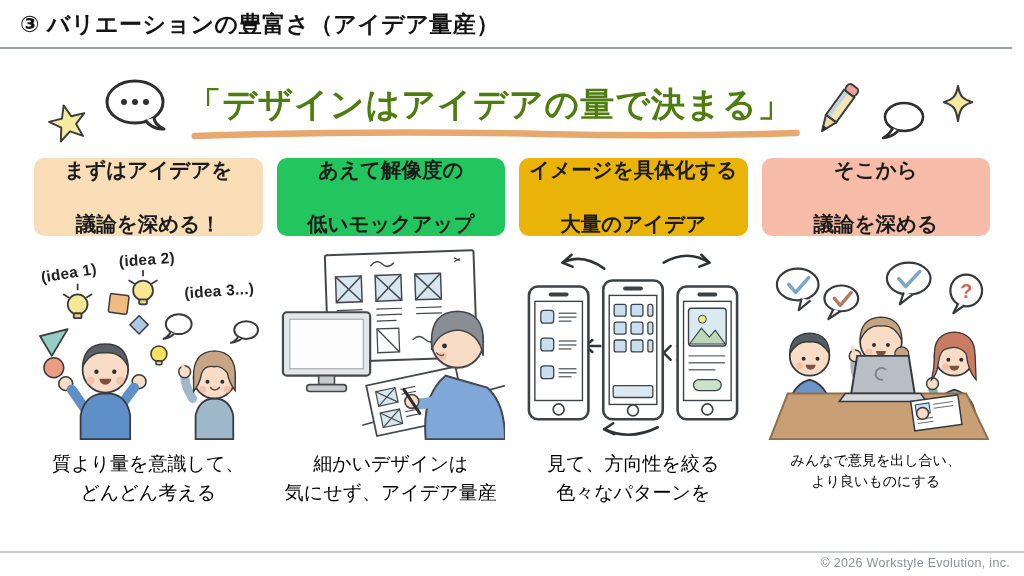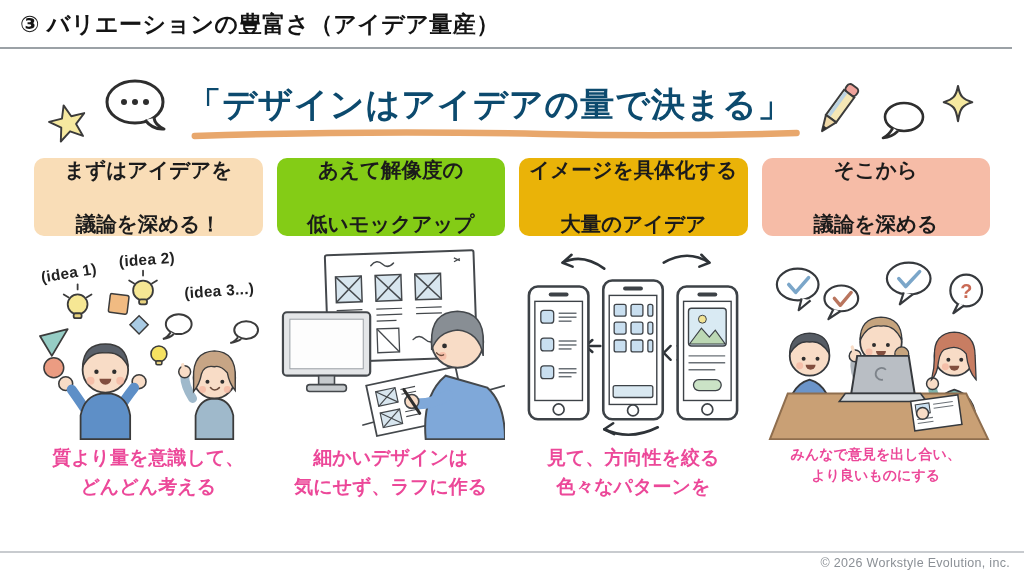--- a/index.html
+++ b/index.html
@@ -20,21 +20,21 @@
     background:#9ba1a6;
   }
 
   
   .quote-row {
     position:absolute; top:66px; left:0; width:1024px; height:88px;
     display:flex; align-items:center; justify-content:center; gap:12px;
   }
   .quote-wrap { position:relative; padding:0 4px 10px 4px; }
   .quote-text {
-    font-size:34px; font-weight:700; color:#0c4a6e; letter-spacing:1px;
+    font-size:34px; font-weight:700; color:#4d7c0f; letter-spacing:1px;
     white-space:nowrap;
   }
   .quote-underline { position:absolute; left:6px; right:6px; bottom:-2px; height:12px; }
   .deco { flex:0 0 auto; }
   .deco.star { margin-top:26px; }
   .deco.ellipsis-bubble { margin-top:-6px; }
   .deco.small-bubble { margin-top:22px; }
   .deco.sparkle { margin-top:-10px; }
 
   
@@ -47,22 +47,22 @@
     display:flex; flex-direction:column; align-items:center; justify-content:center;
     font-size:20.5px; font-weight:700; color:#1b1b1b; line-height:1.45;
     white-space:nowrap;
     gap:24px;
   }
   .illus {
     height:196px; margin-top:8px;
     display:flex; align-items:center; justify-content:center;
   }
   .caption {
-    margin-top:4px; text-align:center;
-    font-size:19px; font-weight:700; color:#ec4899; line-height:1.5;
+    margin-top:10px; text-align:center;
+    font-size:19px; font-weight:400; color:#000000; line-height:1.5;
     white-space:nowrap;
   }
   .col:nth-child(4) .caption { font-size:14px; }
 
   
   .footer-rule {
     position:absolute; top:551px; left:0; width:1024px; height:1.5px; background:#c8cbcf;
   }
   .copyright {
     position:absolute; top:556px; right:14px;
@@ -202,21 +202,21 @@
           </g>
         </svg>
       </div>
       <div class="caption">
         <div>質より量を意識して、</div>
         <div>どんどん考える</div>
       </div>
     </div>
 
     <div class="col">
-      <div class="col-header" style="background: #84cc16;">
+      <div class="col-header" style="background: #22c55e;">
         <span>あえて解像度の</span>
         <span>低いモックアップ</span>
       </div>
       <div class="illus">
         <svg width="228" height="196" viewBox="0 0 230 196">
 
           <g transform="rotate(-2 125 60)">
             <rect x="50" y="8" width="150" height="108" fill="#fff" stroke="#44484c" stroke-width="2" rx="2"></rect>
             <path d="M96 20 q6 -7 12 -1 q5 5 11 -1" stroke="#44484c" stroke-width="1.5" fill="none" stroke-linecap="round"></path>
             <path d="M180 15 l6 3 m-6 1 l6 -3" stroke="#44484c" stroke-width="1.2" fill="none"></path>
@@ -277,21 +277,21 @@
             <circle cx="167" cy="112" r="4" fill="#f4b29c" opacity=".7"></circle>
             <path d="M161 109 q3 4 7 2" stroke="#6b4a3a" stroke-width="1.5" fill="none" stroke-linecap="round"></path>
             <path d="M172 152 Q152 162 140 160" stroke="#7fa8d9" stroke-width="11" stroke-linecap="round" fill="none"></path>
             <circle cx="136" cy="158" r="7" fill="#f8dcc6" stroke="#44484c" stroke-width="1.6"></circle>
             <line x1="128" y1="146" x2="144" y2="170" stroke="#2e2e2e" stroke-width="3" stroke-linecap="round"></line>
           </g>
         </svg>
       </div>
       <div class="caption">
         <div>細かいデザインは</div>
-        <div>気にせず、ラフに作る</div>
+        <div>気にせず、アイデア量産</div>
       </div>
     </div>
 
     <div class="col">
       <div class="col-header" style="background: #eab308;">
         <span>イメージを具体化する</span>
         <span>大量のアイデア</span>
       </div>
       <div class="illus">
         <svg width="228" height="196" viewBox="0 0 230 196">
@@ -367,21 +367,21 @@
           </g>
         </svg>
       </div>
       <div class="caption">
         <div>見て、方向性を絞る</div>
         <div>色々なパターンを</div>
       </div>
     </div>
 
     <div class="col">
-      <div class="col-header" style="background: rgb(246, 188, 167); border-radius: 11px;">
+      <div class="col-header" style="background: rgb(246, 188, 167);">
         <span>そこから</span>
         <span>議論を深める</span>
       </div>
       <div class="illus">
         <svg width="228" height="196" viewBox="0 0 230 196">
 
           <g>
             <ellipse cx="36" cy="40" rx="21" ry="16" fill="#fff" stroke="#36393d" stroke-width="2.2"></ellipse>
             <path d="M40 54 L37 66 L49 56" fill="#fff" stroke="#36393d" stroke-width="2.2" stroke-linejoin="round"></path>
             <path d="M27 40 l7 8 l13 -15" stroke="#7ba6c9" stroke-width="3.6" fill="none" stroke-linecap="round" stroke-linejoin="round"></path>

